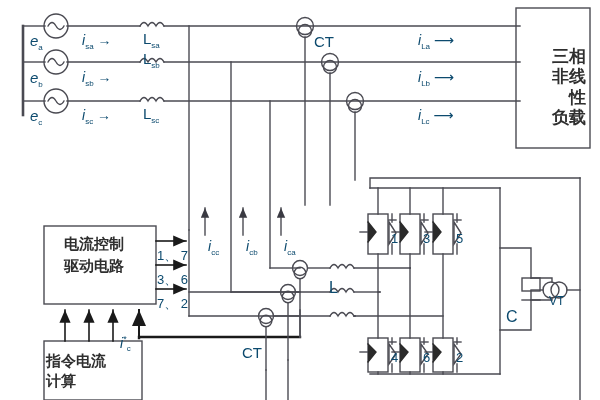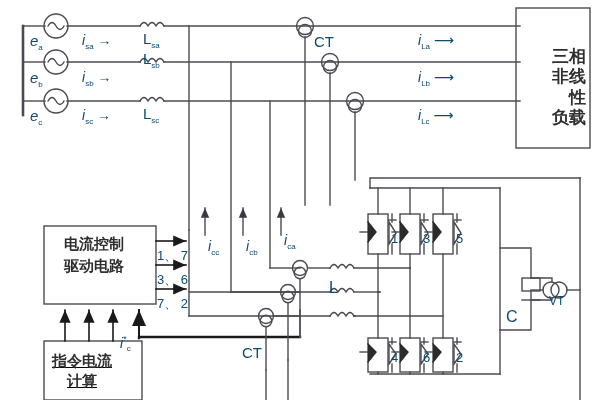--- a/index.html
+++ b/index.html
@@ -245,28 +245,28 @@
     <div class="cn" style="font-size:17px;">非线</div>
     <div class="cn" style="font-size:17px;">性</div>
     <div class="cn" style="font-size:17px;">负载</div>
   </div>
 
   <div class="lbl" style="left:314px;top:5px;font-size:15px;"><span>CT</span></div>
   <div class="lbl" style="left:242px;top:316px;font-size:15px;"><span>CT</span></div>
 
   <div class="lbl" style="left:208px;top:210px;font-size:14px;"><span class="it">i</span><span class="sub">cc</span></div>
   <div class="lbl" style="left:246px;top:210px;font-size:14px;"><span class="it">i</span><span class="sub">cb</span></div>
-  <div class="lbl" style="left:284px;top:204px;font-size:14px;"><span class="it">i</span><span class="sub">ca</span></div>
+  <div class="lbl" style="left:284px;top:210px;font-size:14px;"><span class="it">i</span><span class="sub">ca</span></div>
 
   <div style="position:absolute;left:46px;top:234px;width:96px;text-align:center;line-height:1.45;">
     <div class="cn" style="font-size:15px;">电流控制</div>
     <div class="cn" style="font-size:15px;">驱动电路</div>
   </div>
 
-  <div style="position:absolute;left:46px;top:351px;width:72px;text-align:center;line-height:1.35;text-decoration:underline;">
+  <div style="position:absolute;left:46px;top:351px;width:72px;line-height:1.35;">
     <div class="cn" style="font-size:15px;">指令电流</div>
     <div class="cn" style="font-size:15px;">计算</div>
   </div>
 
   <div class="lbl" style="left:157px;top:219px;font-size:13px;"><span>1、 7</span></div>
   <div class="lbl" style="left:157px;top:243px;font-size:13px;"><span>3、 6</span></div>
   <div class="lbl" style="left:157px;top:267px;font-size:13px;"><span>7、 2</span></div>
 
   <div class="lbl" style="left:120px;top:306px;font-size:14px;"><span class="it">i</span><sup style="font-size:9px;">*</sup><span class="sub">c</span></div>
 

